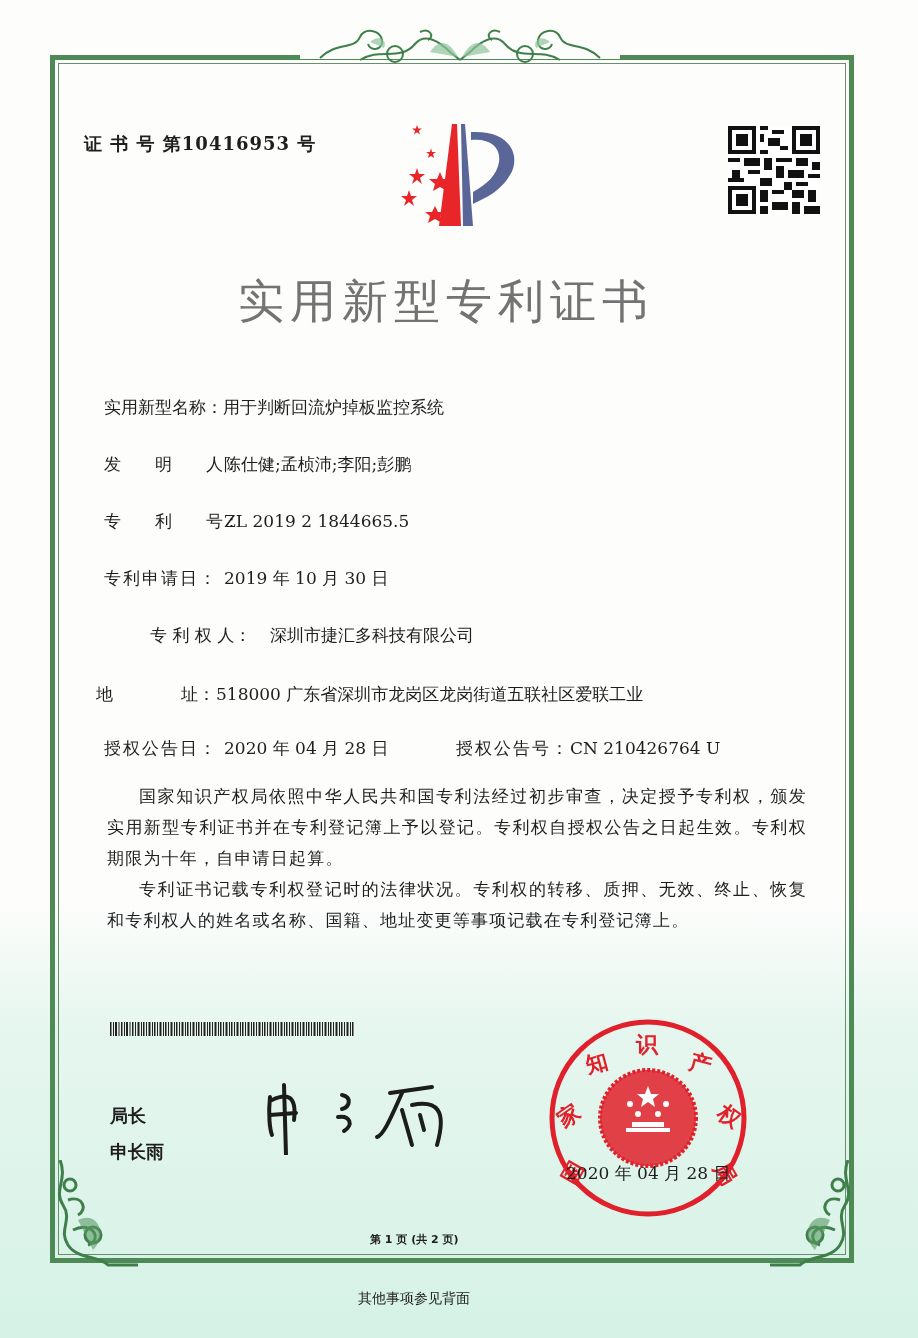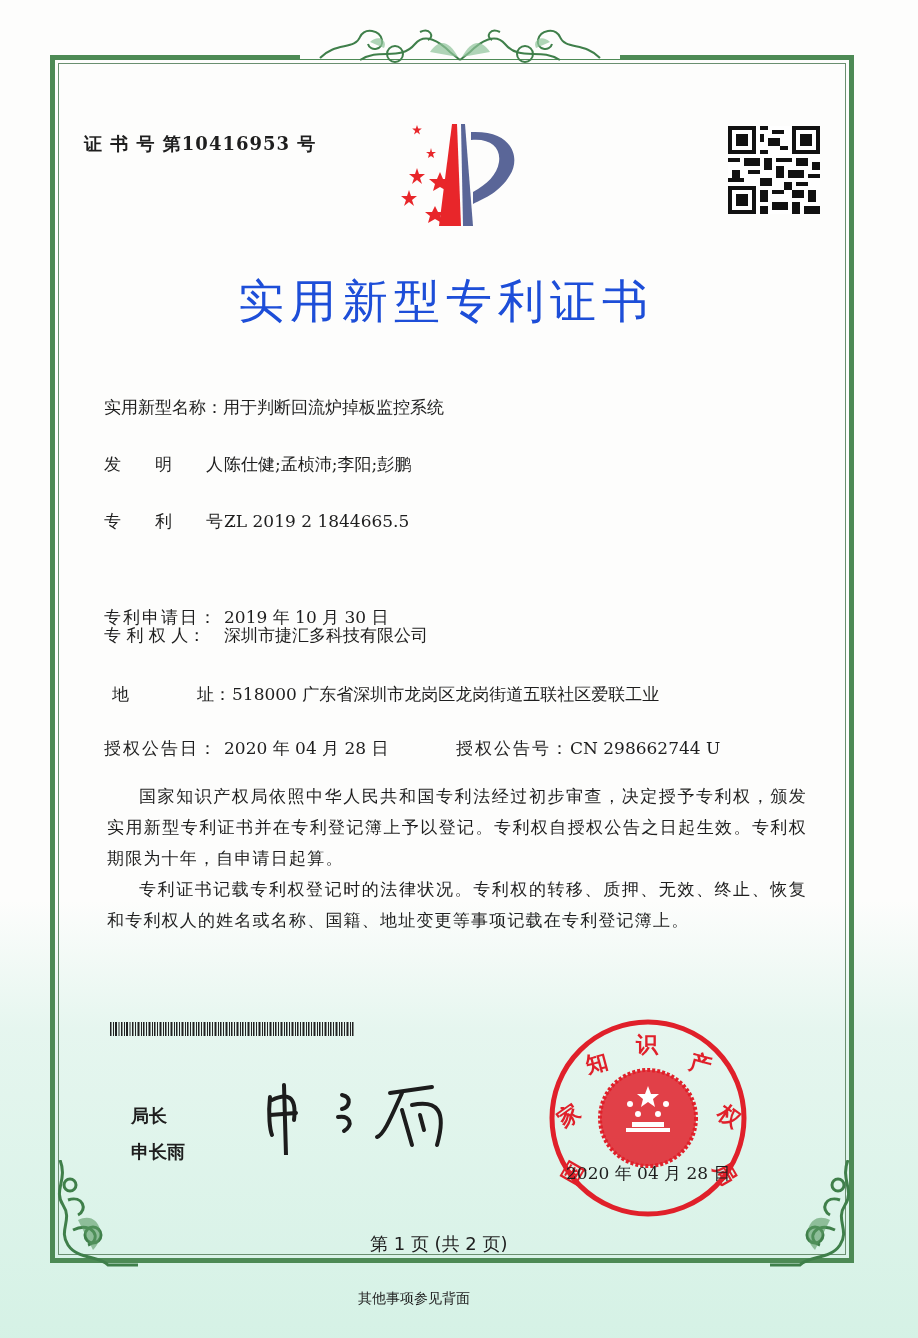--- a/index.html
+++ b/index.html
@@ -6,30 +6,30 @@
   body{width:918px;height:1338px;background:#fdfdfc;position:relative;overflow:hidden;font-family:"DejaVu Serif","Liberation Serif",serif;color:#1e1e1e;}
   .frame{position:absolute;left:50px;top:55px;width:804px;height:1208px;border:5px solid #4d8a55;box-sizing:border-box;}
   .frame-inner{position:absolute;left:3px;top:3px;right:3px;bottom:3px;border:1px solid #6a8f70;}
   .tint{position:absolute;left:0;right:0;top:900px;bottom:0;background:linear-gradient(180deg,rgba(255,255,255,0) 0%,rgba(210,240,228,0.55) 30%,rgba(200,238,222,0.75) 100%);}
   .ornament-top{position:absolute;left:300px;top:22px;width:320px;height:50px;}
   .corner{position:absolute;width:90px;height:110px;}
   .abs{position:absolute;white-space:nowrap;}
   .certno{left:84px;top:132px;font-size:18px;letter-spacing:1px;font-weight:bold;}
   .logo{left:395px;top:120px;width:130px;height:110px;}
   .qr{left:728px;top:126px;width:92px;height:88px;}
-  .title{left:238px;top:271px;font-size:46px;letter-spacing:6px;font-family:"DejaVu Sans","Liberation Sans",sans-serif;font-weight:normal;color:#1d4ed8;}
+  .title{left:238px;top:271px;font-size:46px;letter-spacing:6px;font-family:"DejaVu Sans","Liberation Sans",sans-serif;font-weight:normal;color:#737373;}
   .row{font-size:17px;}
   .lbl{display:inline-block;}
   .para{left:107px;width:700px;font-size:17px;line-height:31px;white-space:normal;letter-spacing:1.2px;text-align:justify;}
   .barcode{left:110px;top:1022px;width:245px;height:14px;}
-  .director{left:110px;top:1098px;font-size:18px;font-family:Liberation Serif, serif;font-weight:bold;line-height:36px;margin-left:21px;}
+  .director{left:110px;top:1098px;font-size:18px;font-family:Liberation Serif, serif;font-weight:bold;line-height:36px;}
   .signature{left:262px;top:1075px;width:200px;height:80px;}
   .seal{left:548px;top:1018px;width:200px;height:200px;}
   .sealdate{left:566px;top:1162px;font-size:17px;}
-  .pageno{left:370px;top:1232px;font-size:18px;font-family:"DejaVu Sans","Liberation Sans",sans-serif;font-weight:normal;}
+  .pageno{left:370px;top:1232px;font-size:11px;font-family:"DejaVu Sans","Liberation Sans",sans-serif;font-weight:bold;}
   .footer{left:358px;top:1290px;font-size:14px;}
 </style>
 </head>
 <body>
 
 <div class="tint"></div>
 
 <div class="frame">
     <div class="frame-inner"></div>
   </div>
@@ -148,33 +148,33 @@
 <div class="abs row" style="left:104px;top:396px;">
   <span class="lbl">实用新型名称：</span><span>用于判断回流炉掉板监控系统</span>
 </div>
 <div class="abs row" style="left:104px;top:453px;">
   <span class="lbl" style="width:120px;">发　　明　　人：</span><span>陈仕健;孟桢沛;李阳;彭鹏</span>
 </div>
 <div class="abs row" style="left:104px;top:510px;">
   <span class="lbl" style="width:120px;">专　　利　　号：</span><span>ZL 2019 2 1844665.5</span>
 </div>
 <div class="abs row" style="left:104px;top:567px;">
-  <span class="lbl" style="width:120px;letter-spacing:2px;margin-top:39px;">专利申请日：</span><span>2019 年 10 月 30 日</span>
+  <span class="lbl" style="width:120px;letter-spacing:2px;">专利申请日：</span><span>2019 年 10 月 30 日</span>
 </div>
 <div class="abs row" style="left:104px;top:624px;">
-  <span class="lbl" style="width:120px;">专 利 权 人：</span><span>深圳市捷汇多科技有限公司</span>
-</div>
-<div class="abs row" style="left:112px;top:682px;line-height:24px;">
+  <span class="lbl" style="width:120px;margin-left:46px;">专 利 权 人：</span><span>深圳市捷汇多科技有限公司</span>
+</div>
+<div class="abs row" style="left:96px;top:682px;line-height:24px;">
   <span class="lbl" style="width:120px;vertical-align:top;">地　　　　址：</span><span style="display:inline-block;"><span>518000 广东省深圳市龙岗区龙岗街道五联社区爱联工业</span><br></span>
 </div>
 <div class="abs row" style="left:104px;top:737px;">
   <span class="lbl" style="width:120px;letter-spacing:2px;font-family:Liberation Serif, serif;">授权公告日：</span><span>2020 年 04 月 28 日</span>
 </div>
 <div class="abs row" style="left:456px;top:737px;">
-  <span class="lbl" style="letter-spacing:2px;">授权公告号：</span><span>CN 298662744 U</span>
+  <span class="lbl" style="letter-spacing:2px;">授权公告号：</span><span>CN 210426764 U</span>
 </div>
 
 <div class="abs para" style="top:781px;text-indent:32px;">国家知识产权局依照中华人民共和国专利法经过初步审查，决定授予专利权，颁发实用新型专利证书并在专利登记簿上予以登记。专利权自授权公告之日起生效。专利权期限为十年，自申请日起算。</div>
 <div class="abs para" style="top:874px;text-indent:32px;">专利证书记载专利权登记时的法律状况。专利权的转移、质押、无效、终止、恢复和专利权人的姓名或名称、国籍、地址变更等事项记载在专利登记簿上。</div>
 
 <svg class="abs barcode" viewBox="0 0 245 14" preserveAspectRatio="none">
   <g fill="#222">
     <rect x="0" y="0" width="1.5" height="14"></rect>
       <rect x="3" y="0" width="1" height="14"></rect>
       <rect x="5" y="0" width="2" height="14"></rect>

